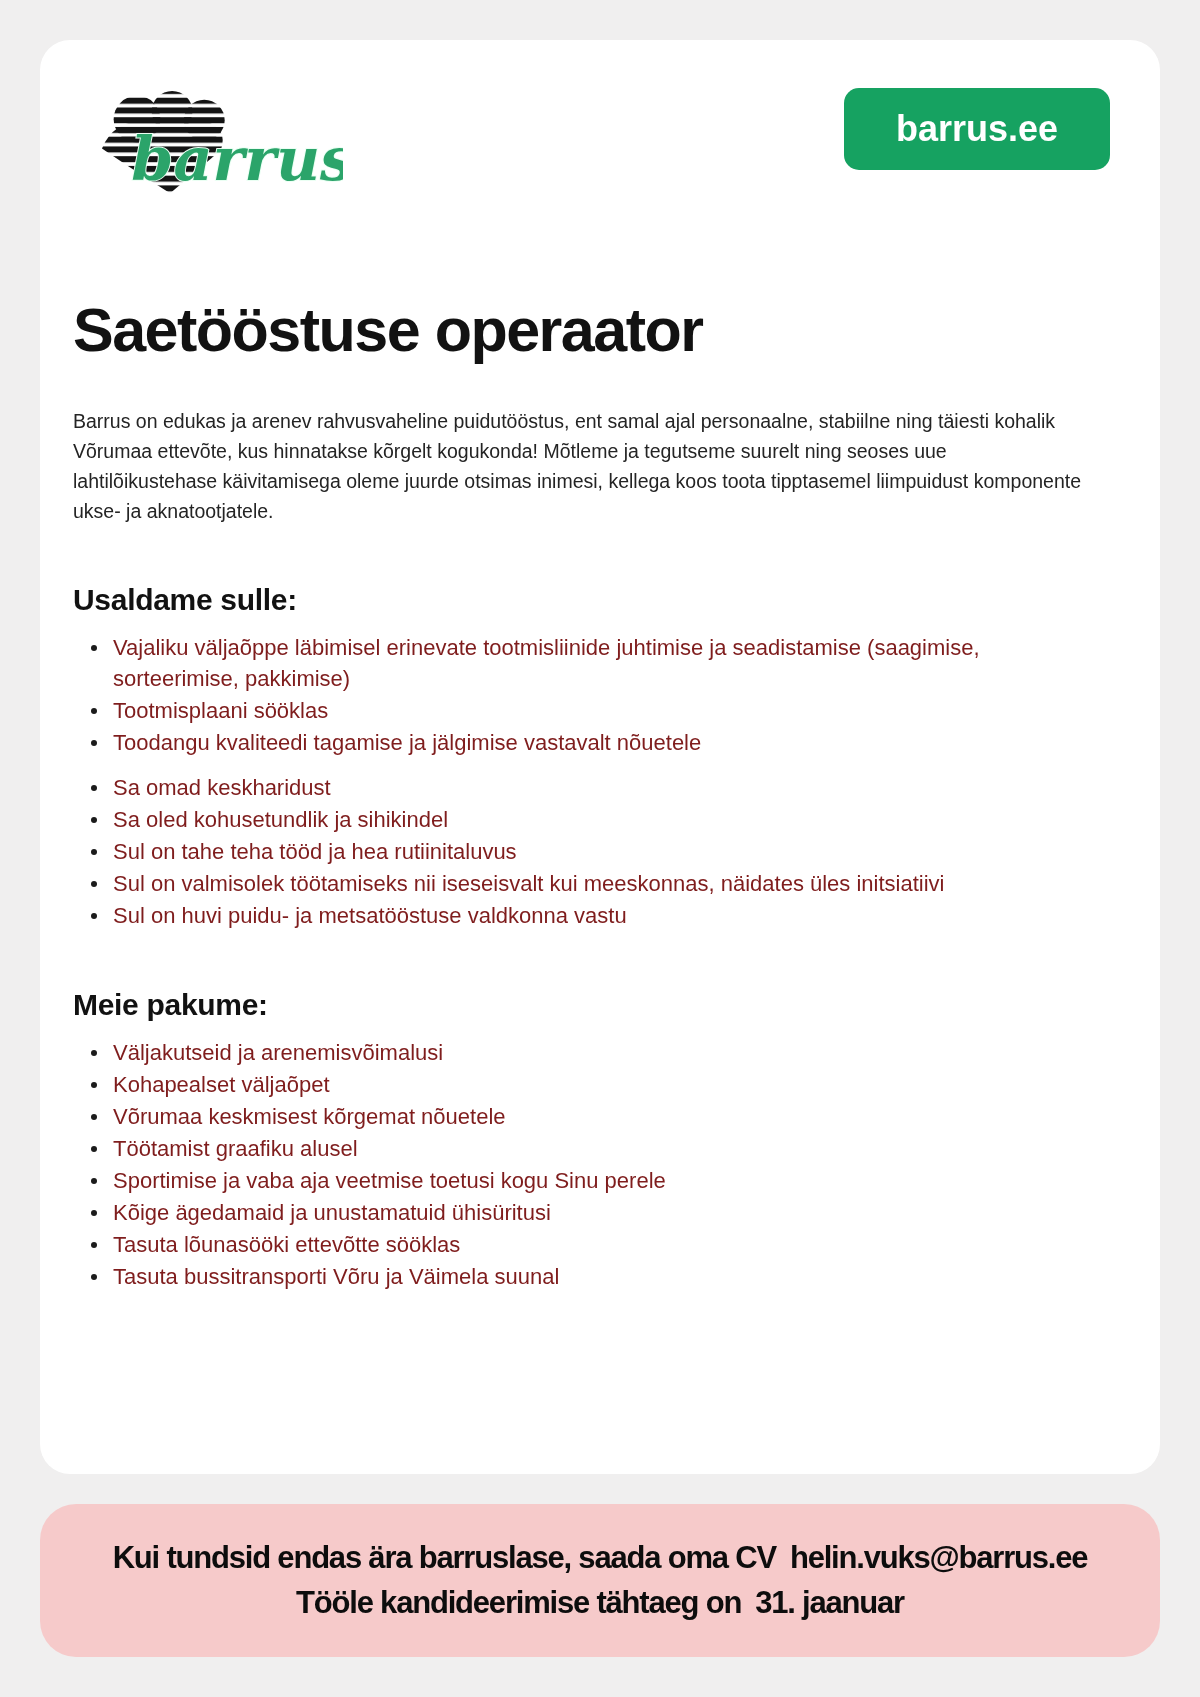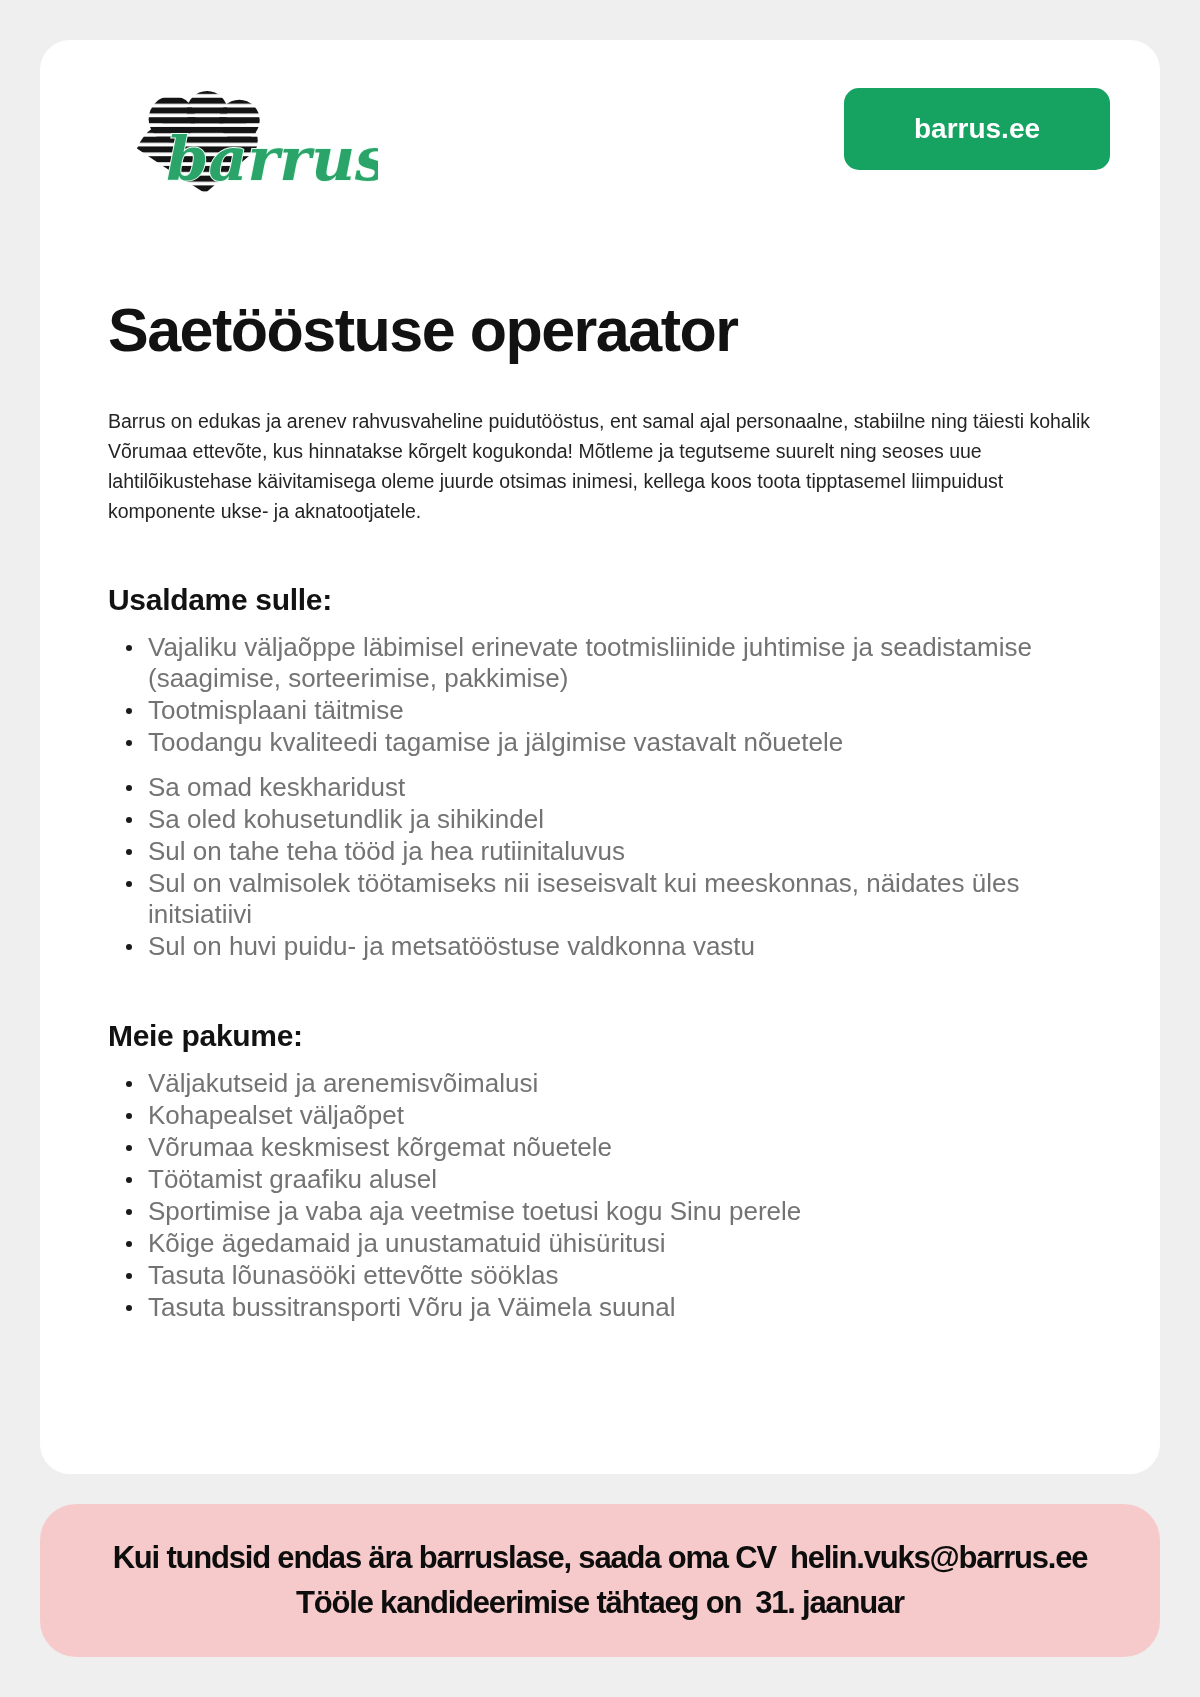--- a/index.html
+++ b/index.html
@@ -9,21 +9,21 @@
     font-family:"Liberation Sans",sans-serif;
     color:#1f1f1f;
     overflow:hidden;
   }
   .card{
     box-sizing:border-box;
     margin:40px 40px 0 40px;
     width:1120px;height:1434px;
     background:#ffffff;
     border-radius:30px;
-    padding:48px 50px 0 68px;
+    padding:48px 50px 0 33px;
   }
   .header-row{
     display:flex;
     justify-content:space-between;
     align-items:flex-start;
   }
   .logo-wrap{width:260px;height:112px;margin-left:10px;}
   .logo-svg{width:100%;height:100%;display:block;}
   .logo-svg text{
     font-family:"DejaVu Serif","Liberation Serif",serif;
@@ -31,21 +31,21 @@
     fill:#2ba46a;
     paint-order:stroke;stroke:#eafff3;stroke-width:2px;
   }
   .site-btn{
     box-sizing:border-box;
     width:266px;height:82px;
     background:#16a261;
     border:none;border-radius:15px;
     color:#ffffff;
     font-family:"Liberation Sans",sans-serif;
-    font-size:28px;font-weight:bold;
+    font-size:36px;font-weight:bold;
     display:flex;align-items:center;justify-content:center;
     cursor:pointer;
   }
   .job-title{
     margin:100px 0 0 0;
     font-size:61px;line-height:60px;
     font-weight:bold;
     letter-spacing:-1.5px;
     color:#121212;
   }
@@ -64,22 +64,22 @@
   }
   ul.bullets{
     list-style:none;
     margin:14px 0 0 0;
     padding:0 0 0 18px;
     max-width:990px;
   }
   ul.bullets li{
     position:relative;
     padding-left:22px;
-    font-size:26px;line-height:31px;
-    color:#737373;
+    font-size:22px;line-height:31px;
+    color:#7f1d1d;
     margin-bottom:1px;
   }
   ul.bullets li::before{
     content:"";
     position:absolute;
     left:0;top:13px;
     width:6px;height:6px;
     border-radius:50%;
     background:#1b1b1b;
   }
@@ -127,21 +127,21 @@
     <button class="site-btn">barrus.ee</button>
   </div>
 
   <h1 class="job-title">Saetööstuse operaator</h1>
 
   <p class="intro">Barrus on edukas ja arenev rahvusvaheline puidutööstus, ent samal ajal personaalne, stabiilne ning täiesti kohalik Võrumaa ettevõte, kus hinnatakse kõrgelt kogukonda! Mõtleme ja tegutseme suurelt ning seoses uue lahtilõikustehase käivitamisega oleme juurde otsimas inimesi, kellega koos toota tipptasemel liimpuidust komponente ukse- ja aknatootjatele.</p>
 
   <h2 class="section-heading">Usaldame sulle:</h2>
   <ul class="bullets">
     <li>Vajaliku väljaõppe läbimisel erinevate tootmisliinide juhtimise ja seadistamise (saagimise, sorteerimise, pakkimise)</li>
-    <li>Tootmisplaani täitmise</li>
+    <li>Tootmisplaani sööklas</li>
     <li>Toodangu kvaliteedi tagamise ja jälgimise vastavalt nõuetele</li>
   </ul>
 
   <ul class="bullets">
     <li>Sa omad keskharidust</li>
     <li>Sa oled kohusetundlik ja sihikindel</li>
     <li>Sul on tahe teha tööd ja hea rutiinitaluvus</li>
     <li>Sul on valmisolek töötamiseks nii iseseisvalt kui meeskonnas, näidates üles initsiatiivi</li>
     <li>Sul on huvi puidu- ja metsatööstuse valdkonna vastu</li>
   </ul>

